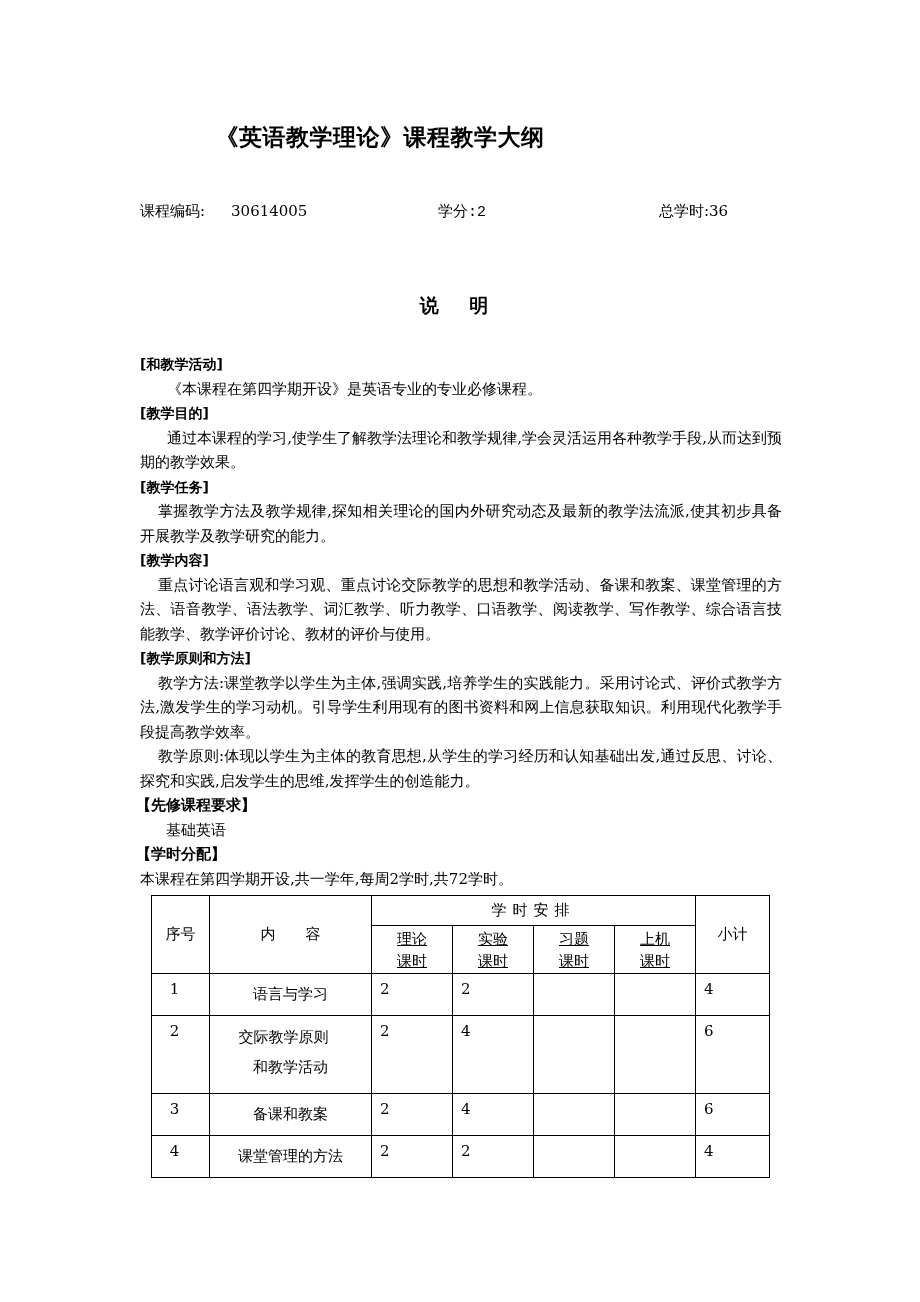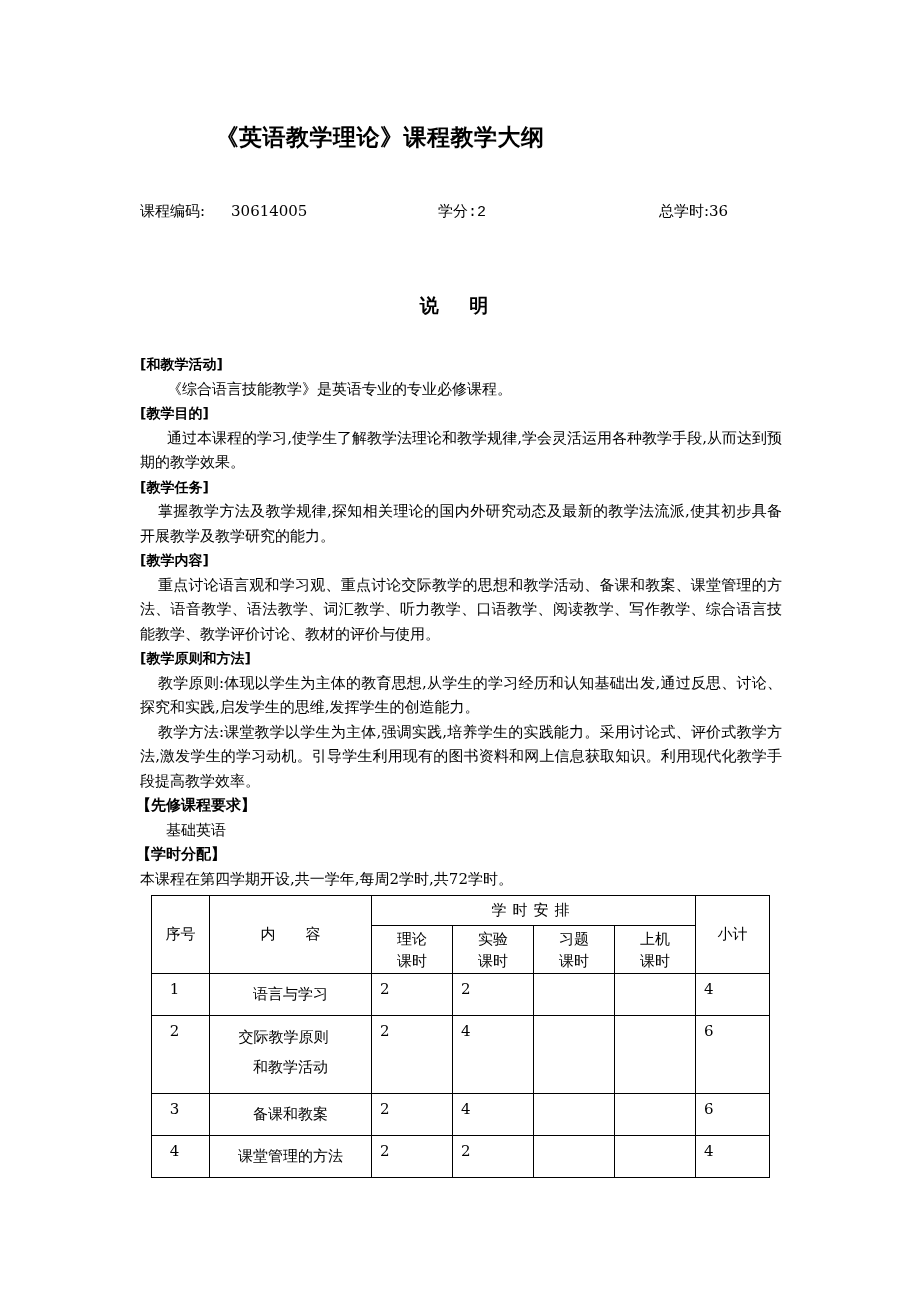--- a/index.html
+++ b/index.html
@@ -37,21 +37,21 @@
       font-size: 15px;
     }
     table.hours td, table.hours th {
       border: 1px solid #000; font-weight: normal; padding: 0; margin-top: 7px;
     }
     .c-seq { width: 57px; }
     .c-content { width: 161px; }
     .c-sub { width: 80px; }
     .c-total { width: 73px; }
     .hdr-top { height: 29px; text-align: center; letter-spacing: 6px; }
-    .hdr-sub { height: 47px; text-align: center; line-height: 22px; }
+    .hdr-sub { height: 47px; text-align: center; line-height: 22px; text-decoration: underline; }
     .hdr-side { text-align: center; vertical-align: middle; }
     .row-single td { height: 35px; vertical-align: top; }
     .row-double td { height: 71px; vertical-align: top; }
     .cell-num { padding-left: 8px !important; padding-top: 6px !important; }
     .cell-seq { text-align: center; padding-top: 6px !important; padding-right: 12px !important; }
     .cell-content { text-align: center; padding-top: 10px !important; line-height: 35px; }
     .cell-content.multi { padding-top: 6px !important; line-height: 30px; }
   </style>
 </head>
 <body>
@@ -61,34 +61,34 @@
 <div class="meta-row meta-code">
   <span>课程编码:</span><span class="val">30614005</span>
 </div>
 <div class="meta-row meta-credit">学分:2</div>
 <div class="meta-row meta-hours">总学时:36</div>
 
 <div class="section-title">说 明</div>
 
 <div class="body-block">
   <div class="heading">[和教学活动]</div>
-  <div class="para para-indent2">《综合语言技能教学》是英语专业的专业必修课程。</div>
+  <div class="para para-indent2">《本课程在第四学期开设》是英语专业的专业必修课程。</div>
 
   <div class="heading">[教学目的]</div>
   <div class="para para-indent2">通过本课程的学习,使学生了解教学法理论和教学规律,学会灵活运用各种教学手段,从而达到预期的教学效果。</div>
 
   <div class="heading">[教学任务]</div>
   <div class="para">掌握教学方法及教学规律,探知相关理论的国内外研究动态及最新的教学法流派,使其初步具备开展教学及教学研究的能力。</div>
 
   <div class="heading">[教学内容]</div>
   <div class="para">重点讨论语言观和学习观、重点讨论交际教学的思想和教学活动、备课和教案、课堂管理的方法、语音教学、语法教学、词汇教学、听力教学、口语教学、阅读教学、写作教学、综合语言技能教学、教学评价讨论、教材的评价与使用。</div>
 
   <div class="heading">[教学原则和方法]</div>
+  <div class="para">教学方法:课堂教学以学生为主体,强调实践,培养学生的实践能力。采用讨论式、评价式教学方法,激发学生的学习动机。引导学生利用现有的图书资料和网上信息获取知识。利用现代化教学手段提高教学效率。</div>
   <div class="para">教学原则:体现以学生为主体的教育思想,从学生的学习经历和认知基础出发,通过反思、讨论、探究和实践,启发学生的思维,发挥学生的创造能力。</div>
-  <div class="para">教学方法:课堂教学以学生为主体,强调实践,培养学生的实践能力。采用讨论式、评价式教学方法,激发学生的学习动机。引导学生利用现有的图书资料和网上信息获取知识。利用现代化教学手段提高教学效率。</div>
 
   <div class="bracket-heading">【先修课程要求】</div>
   <div class="para-indent-lg">基础英语</div>
 
   <div class="bracket-heading">【学时分配】</div>
   <div class="noindent">本课程在第四学期开设,共一学年,每周2学时,共72学时。</div>
 </div>
 
 <table class="hours">
   <tbody>

